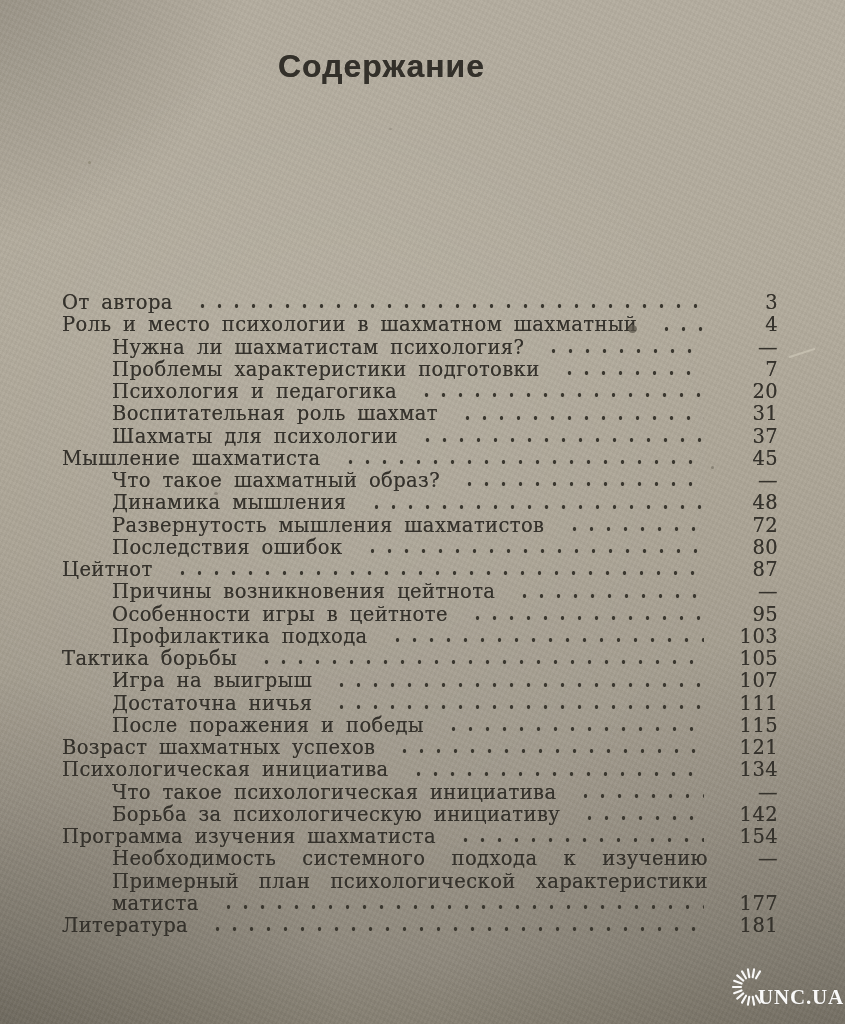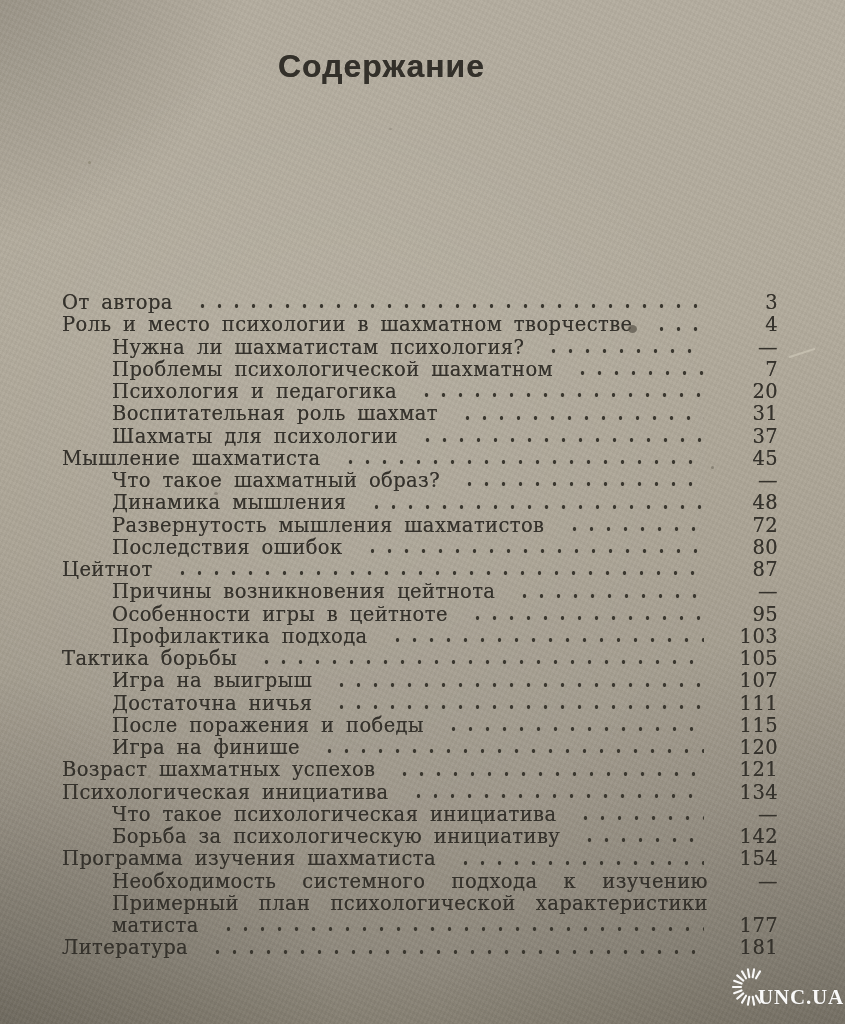--- a/index.html
+++ b/index.html
@@ -92,31 +92,31 @@
 
   <h1 class="title">Содержание</h1>
 
   <div class="toc" id="toc">
       <div class="row">
         <span class="label">От автора</span>
         <span class="leader"></span>
         <span class="pagenum">3</span>
       </div>
       <div class="row">
-        <span class="label">Роль и место психологии в шахматном творчестве</span>
+        <span class="label">Роль и место психологии в шахматном шахматный</span>
         <span class="leader"></span>
         <span class="pagenum">4</span>
       </div>
       <div class="row sub">
         <span class="label">Нужна ли шахматистам психология?</span>
         <span class="leader"></span>
         <span class="pagenum">—</span>
       </div>
       <div class="row sub">
-        <span class="label">Проблемы психологической шахматном</span>
+        <span class="label">Проблемы характеристики подготовки</span>
         <span class="leader"></span>
         <span class="pagenum">7</span>
       </div>
       <div class="row sub">
         <span class="label">Психология и педагогика</span>
         <span class="leader"></span>
         <span class="pagenum">20</span>
       </div>
       <div class="row sub">
         <span class="label">Воспитательная роль шахмат</span>
@@ -185,25 +185,20 @@
       </div>
       <div class="row sub">
         <span class="label">Достаточна ничья</span>
         <span class="leader"></span>
         <span class="pagenum">111</span>
       </div>
       <div class="row sub">
         <span class="label">После поражения и победы</span>
         <span class="leader"></span>
         <span class="pagenum">115</span>
-      </div>
-      <div class="row sub">
-        <span class="label">Игра на финише</span>
-        <span class="leader"></span>
-        <span class="pagenum">120</span>
       </div>
       <div class="row">
         <span class="label">Возраст шахматных успехов</span>
         <span class="leader"></span>
         <span class="pagenum">121</span>
       </div>
       <div class="row">
         <span class="label">Психологическая инициатива</span>
         <span class="leader"></span>
         <span class="pagenum">134</span>

